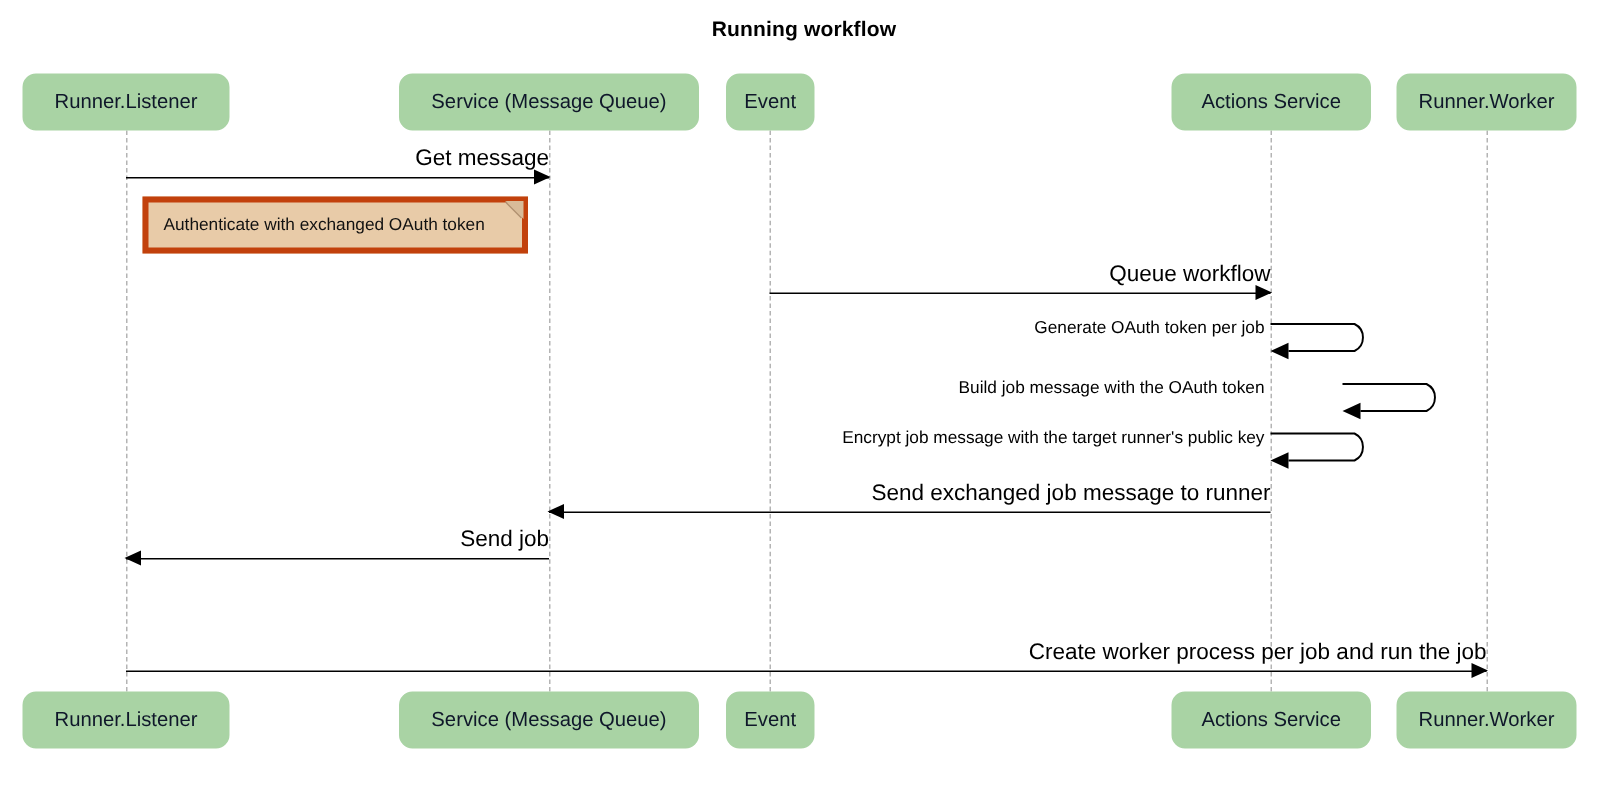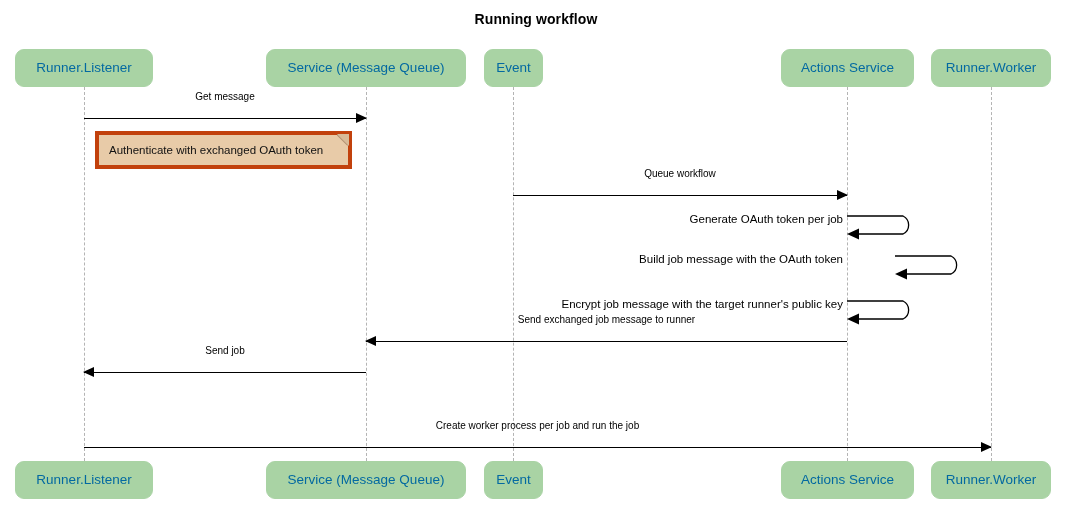--- a/index.html
+++ b/index.html
@@ -24,42 +24,42 @@
   .participant{
     position:absolute;
     box-sizing:border-box;
     background:#a9d3a4;
     border:1px solid #a9d3a4;
     border-radius:9px;
     height:38px;
     line-height:36px;
     text-align:center;
     font-size:13.5px;
-    color:#0369a1;
+    color:#0f172a;
     white-space:nowrap;
     overflow:hidden;
   }
 
   .lifeline{
     position:absolute;
     width:0;
     border-left:1px dashed #b4b4b4;
   }
 
   .msg{position:absolute;height:0;}
   .msg .line{
     position:absolute;left:0;right:0;top:0;
     border-top:1.2px solid #000000;
   }
   .msg .label{
     position:absolute;
     left:0;right:0;
-    bottom:16px;
-    text-align:center;
-    font-size:10px;
+    bottom:4px;
+    text-align:right;
+    font-size:15px;
     color:#000000;
     white-space:nowrap;
   }
   .arrowhead{
     position:absolute;
     width:0;height:0;
     top:-5px;
   }
   .arrowhead.right{
     right:-1px;
@@ -187,21 +187,21 @@
   </div>
 
   <div class="selfloop" style="left:847px;top:255px;padding-left:48px;">
     <div class="label">Build job message with the OAuth token</div>
     <svg width="80" height="28" viewBox="0 0 80 28">
       <path d="M0,1 L56,1 A10,10 0 0 1 56,19 L12,19" fill="none" stroke="#000000" stroke-width="1.3"></path>
       <polygon points="12,13.5 0,19 12,24.5" fill="#000000"></polygon>
     </svg>
   </div>
 
-  <div class="selfloop" style="left:847px;top:300px;">
+  <div class="selfloop" style="left:847px;top:288px;">
     <div class="label">Encrypt job message with the target runner's public key</div>
     <svg width="80" height="28" viewBox="0 0 80 28">
       <path d="M0,1 L56,1 A10,10 0 0 1 56,19 L12,19" fill="none" stroke="#000000" stroke-width="1.3"></path>
       <polygon points="12,13.5 0,19 12,24.5" fill="#000000"></polygon>
     </svg>
   </div>
 
   <div class="msg" style="left:366px;top:341px;width:481px;">
     <div class="line"></div>
     <div class="arrowhead left"></div>

